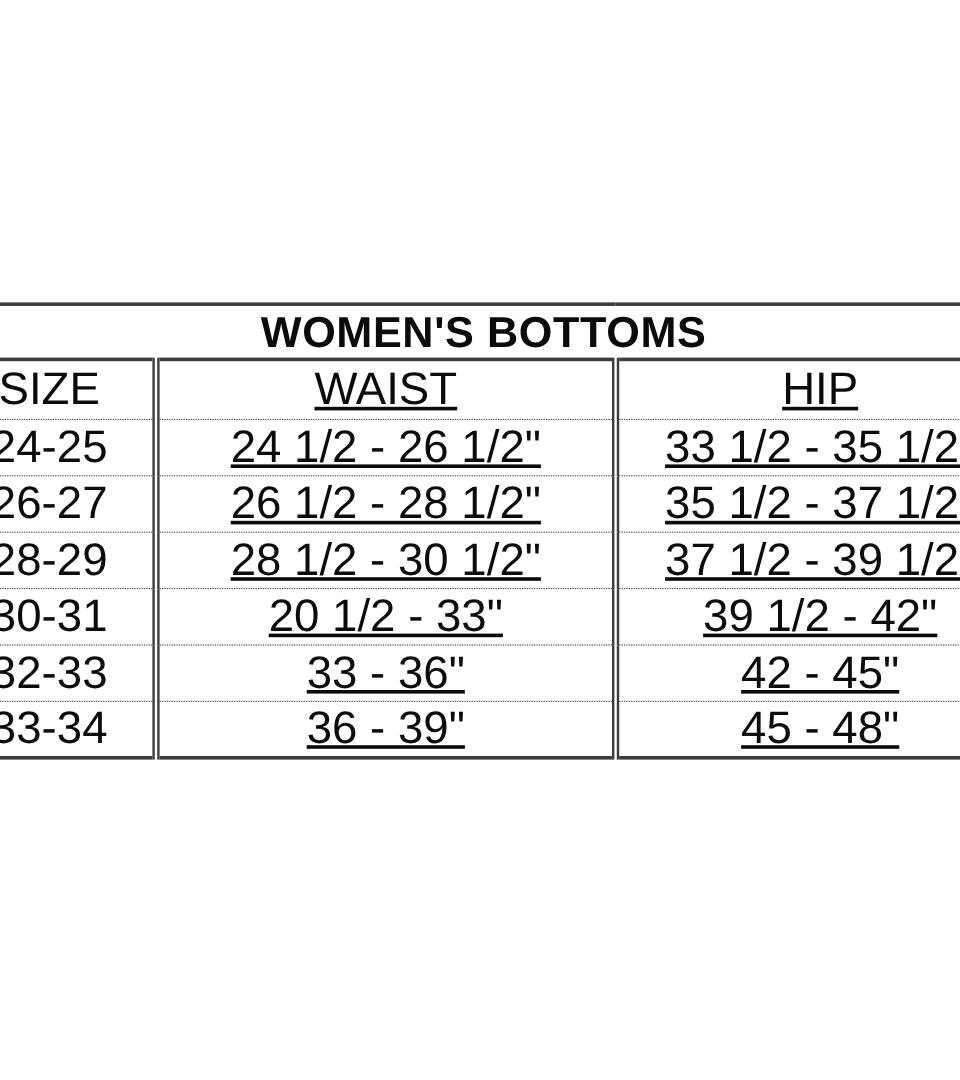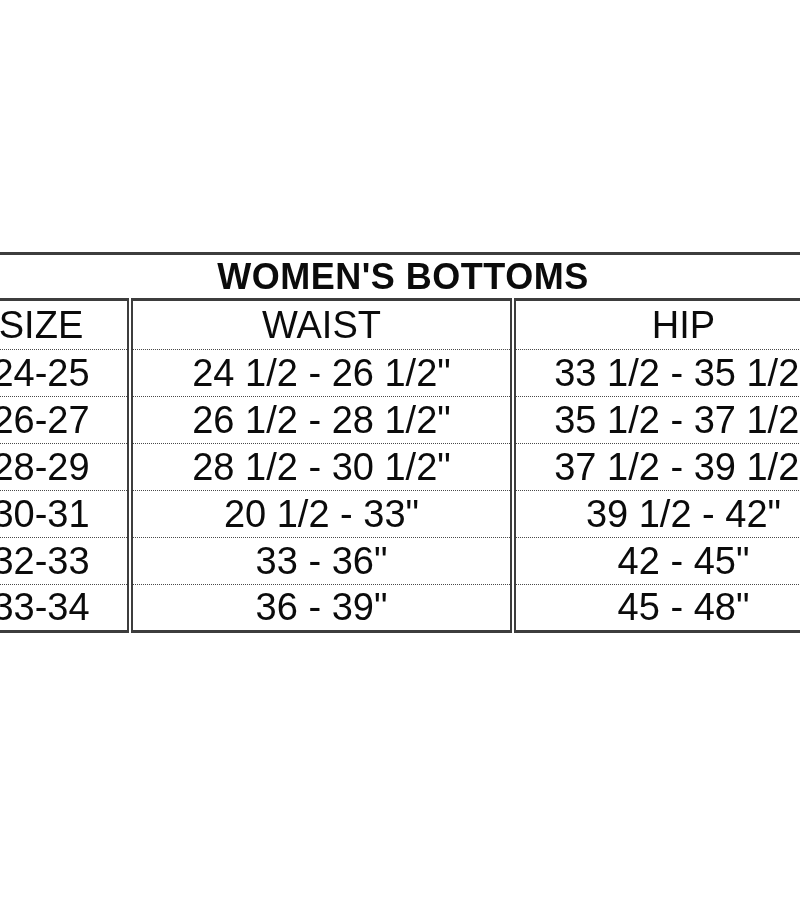--- a/index.html
+++ b/index.html
@@ -53,20 +53,21 @@
     font-size: 38px;
     font-weight: 400;
     height: 47px;
     border-bottom: 1px dotted var(--dotted-border);
   }
   .data-row:last-child td {
     border-bottom: 3px solid var(--solid-border);
   }
   .col-sep {
     border-left: 6px double var(--solid-border);
+    text-decoration: underline;
   }
 </style>
 </head>
 <body>
 
 <div class="chart-wrap">
   <table class="size-chart">
     <colgroup>
       <col style="width:175px">
       <col style="width:383px">

